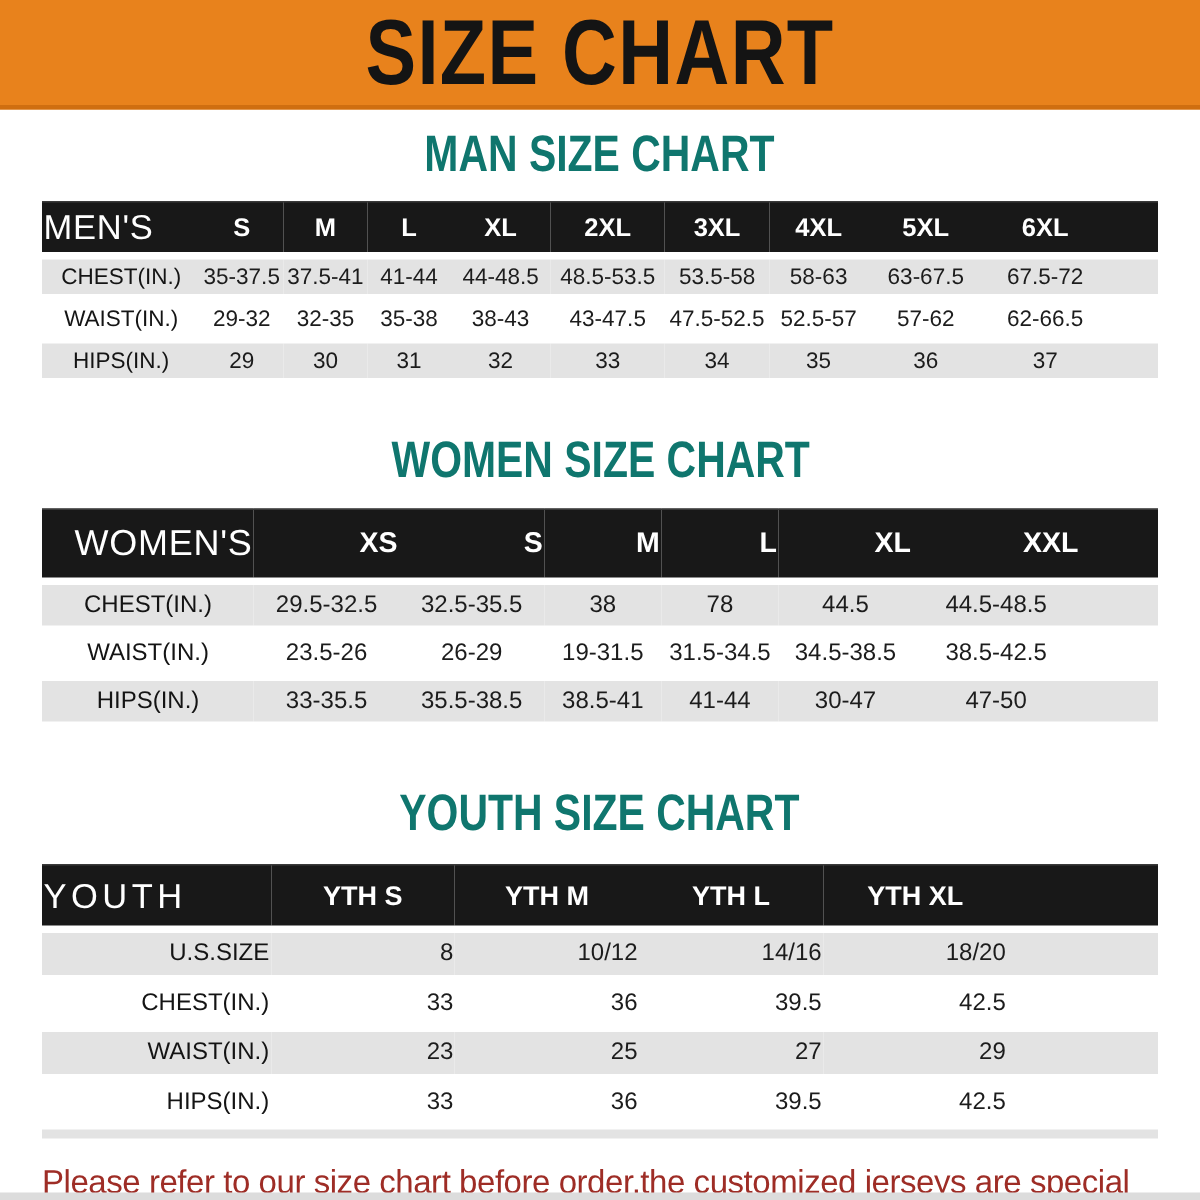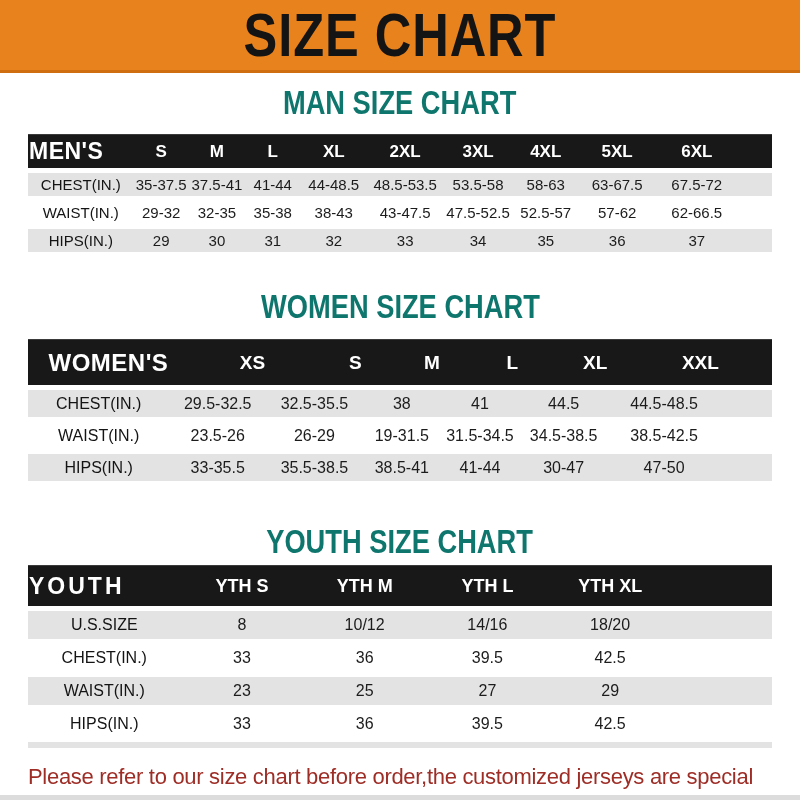--- a/index.html
+++ b/index.html
@@ -35,58 +35,58 @@
   .section-title{
     text-align:center;
     font-size:31px;
     font-weight:800;
     color:#0f766e;
     margin:0;
     line-height:36px;
   }
   .sec-men  .section-title{margin-top:12px;margin-bottom:8px;}
   .sec-women .section-title{margin-top:32px;margin-bottom:9px;}
-  .sec-youth .section-title{margin-top:38px;}
+  .sec-youth .section-title{margin-top:38px;margin-bottom:11px;}
 
   table.size-table{
     width:100%;
     table-layout:fixed;
     border-collapse:separate;
     border-spacing:0 5px;
   }
   thead th{
     background:var(--header-black,#181818);
     color:#fff;
     font-weight:600;
     border-top:1px solid #3a3a3a;
   }
   th.head-label{
     text-align:left;
-    font-weight:700;
+    font-weight:400;
     letter-spacing:0.5px;
   }
   tbody td{
     text-align:center;
     color:#1c1c1c;
     background:#fff;
   }
   tbody tr:nth-child(odd) td{background:var(--row-gray,#e3e3e3);}
   td.row-label{color:#141414;}
 
   .sec-men  thead th{height:31px;font-size:17px;}
   .sec-men  th.head-label{font-size:23px;}
   .sec-men  tbody td{height:21px;font-size:15px;}
 
   .sec-women thead th{height:43px;font-size:19px;text-align:right;}
   .sec-women th.head-label{font-size:24px;}
   .sec-women tbody td{height:25px;font-size:16px;}
 
   .sec-youth thead th{height:38px;font-size:18px;}
   .sec-youth th.head-label{font-size:23px;letter-spacing:3px;margin-left:28px;}
-  .sec-youth tbody td{height:26px;font-size:16px;}
+  .sec-youth tbody td{height:26px;font-size:16px;text-align:right;}
 
   .table-strip{height:6px;background:var(--row-gray,#e3e3e3);margin-top:-1px;}
 
   
   .notice{margin:13px 20px 0 28px;}
   .notice p{
     margin:0;
     font-size:22px;
     line-height:31px;
     letter-spacing:-0.3px;
@@ -205,21 +205,21 @@
               <th>XXL</th>
               <th></th>
             </tr>
           </thead>
           <tbody>
             <tr>
               <td class="row-label">CHEST(IN.)</td>
               <td>29.5-32.5</td>
               <td>32.5-35.5</td>
               <td>38</td>
-              <td>41</td>
+              <td>78</td>
               <td>44.5</td>
               <td>44.5-48.5</td>
               <td></td>
             </tr>
             <tr>
               <td class="row-label">WAIST(IN.)</td>
               <td>23.5-26</td>
               <td>26-29</td>
               <td>19-31.5</td>
               <td>31.5-34.5</td>

